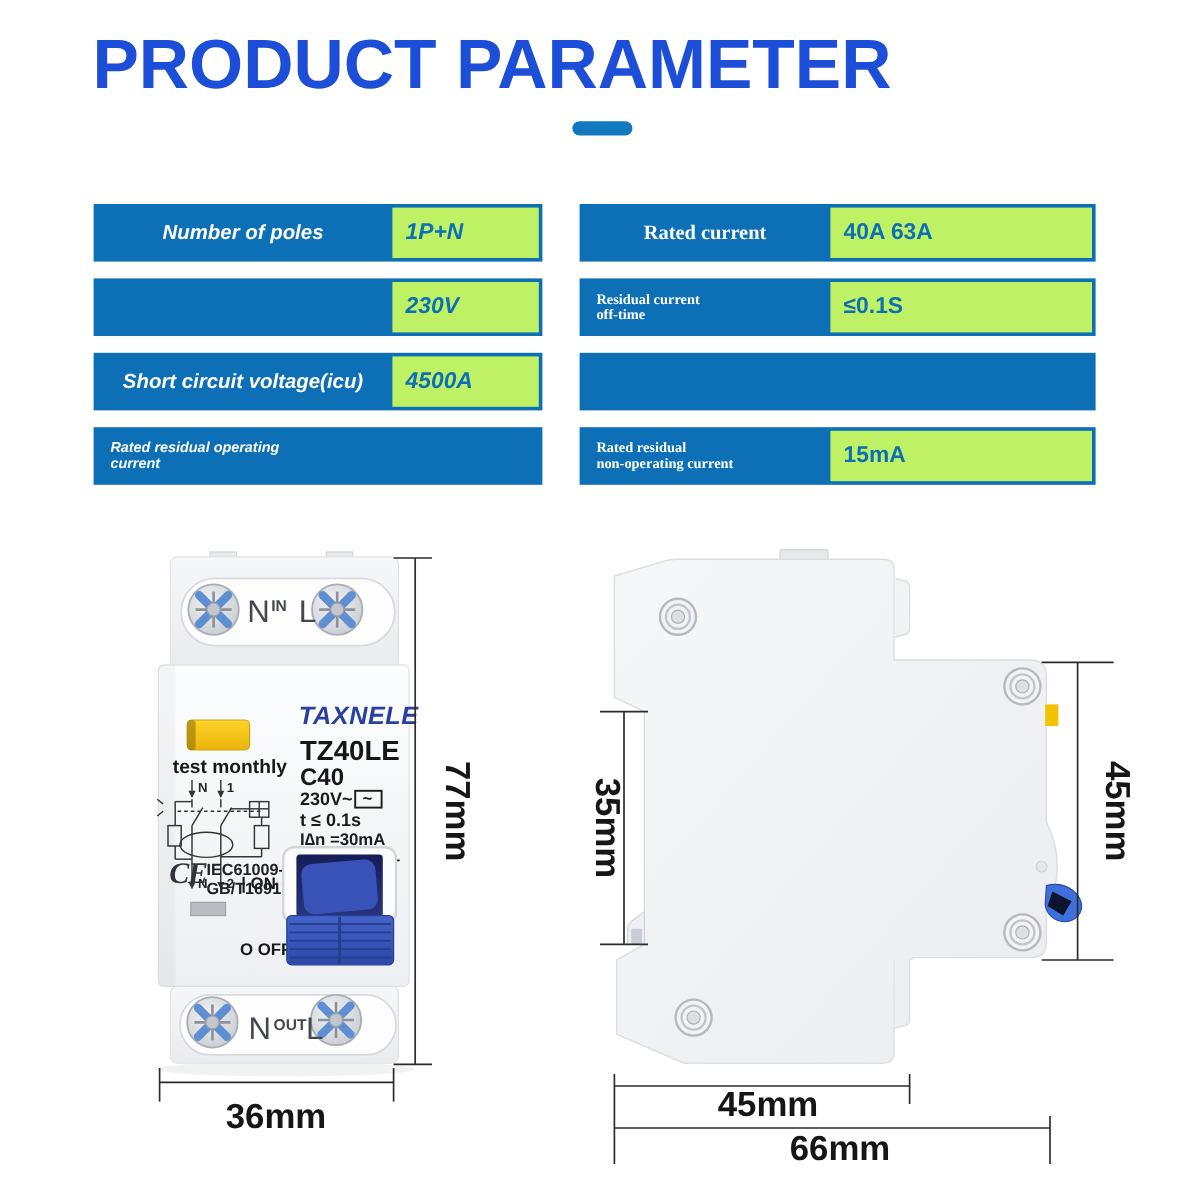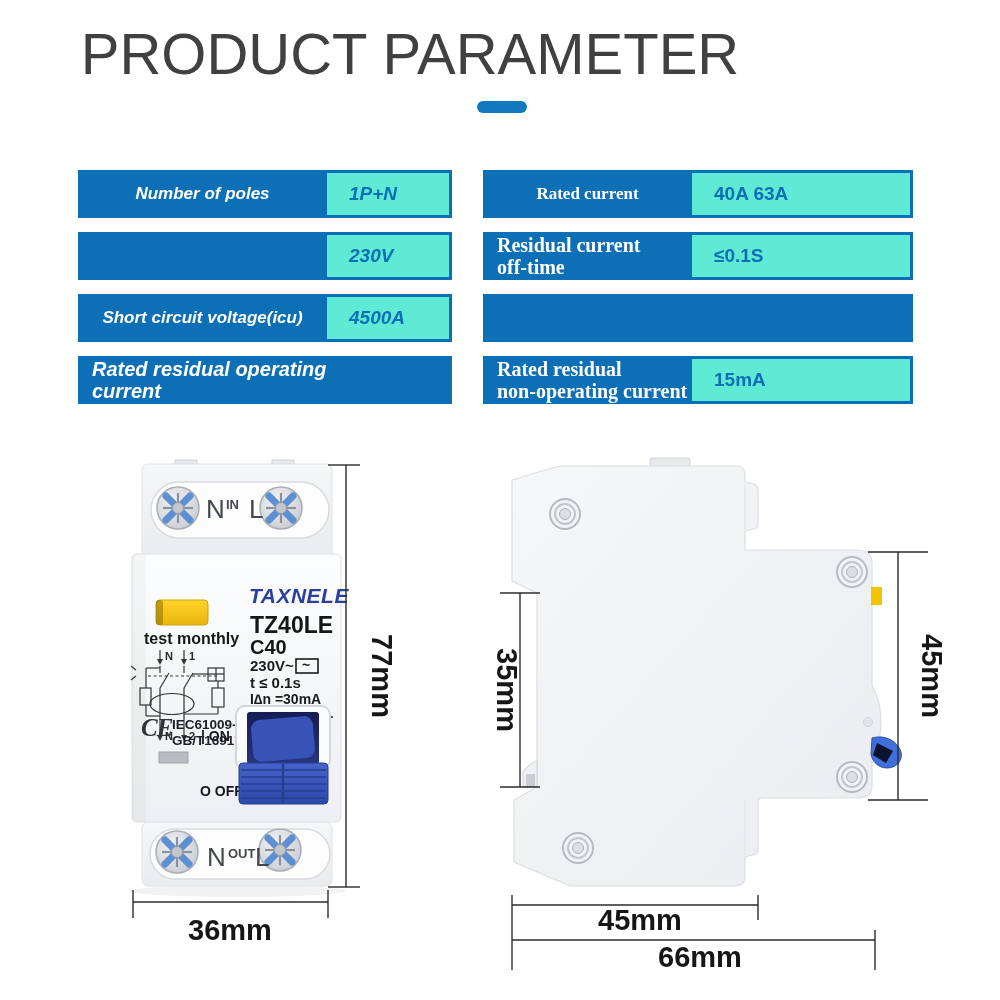--- a/index.html
+++ b/index.html
@@ -1,34 +1,34 @@
 <!DOCTYPE html>
 <html><head>
 <meta charset="utf-8">
 <style>
   html,body{margin:0;padding:0;background:#fff;}
   body{width:1000px;height:1000px;position:relative;overflow:hidden;
        font-family:"Liberation Sans",sans-serif;}
   .page-title{position:absolute;top:20px;left:0;width:820px;text-align:center;
-(    font-size:58px);font-size:58px;font-weight:400;color:#404040;letter-spacing:0px;}
+(    font-size:58px);font-size:58px;font-weight:700;color:#1d4ed8;letter-spacing:0px;}
   .title-underline{position:absolute;top:101px;left:477px;width:50px;height:12px;
     border-radius:6px;background:#1379be;}
   .col{position:absolute;}
   .col-left{left:78px;top:170px;width:374px;font-style:italic;}
   .col-right{left:483px;top:170px;width:430px;}
   .spec-row{position:relative;height:48px;margin-bottom:14px;background:#0d6fb5;}
   .spec-label{position:absolute;left:0;top:0;bottom:0;display:flex;align-items:center;
     justify-content:center;color:#ffffff;font-weight:bold;font-size:17px;
     white-space:pre-line;line-height:1.12;text-align:center;}
   .col-left .spec-label{width:249px;}
   .col-right .spec-label{width:209px;font-family:Liberation Serif, serif;}
   .spec-label.two-line{justify-content:flex-start;text-align:left;padding-left:14px;
-    font-size:20px;box-sizing:border-box;}
-  .spec-value{position:absolute;top:3px;bottom:3px;right:3px;background:#5eead4;
-    display:flex;align-items:center;padding-left:22px;color:#0d6fb5;font-weight:bold;
+    font-size:12px;box-sizing:border-box;}
+  .spec-value{position:absolute;top:3px;bottom:3px;right:3px;background:#bef264;
+    display:flex;align-items:center;padding-left:11px;color:#0d6fb5;font-weight:bold;
     font-size:19px;}
   .col-left .spec-value{left:249px;}
   .col-right .spec-value{left:209px;}
   svg{position:absolute;left:0;top:430px;}
   .t-brand{font:italic 900 21px "Liberation Sans",sans-serif;fill:#2b3f9e;letter-spacing:.5px;}
   .t-model{font:700 23px "Liberation Sans",sans-serif;fill:#15161a;}
   .t-sub{font:700 20px "Liberation Sans",sans-serif;fill:#15161a;}
   .t-spec{font:700 15px "Liberation Sans",sans-serif;fill:#1b1c20;}
   .t-small{font:700 14px "Liberation Sans",sans-serif;fill:#1b1c20;}
   .t-label{font:500 26px "Liberation Sans",sans-serif;fill:#44474d;}

